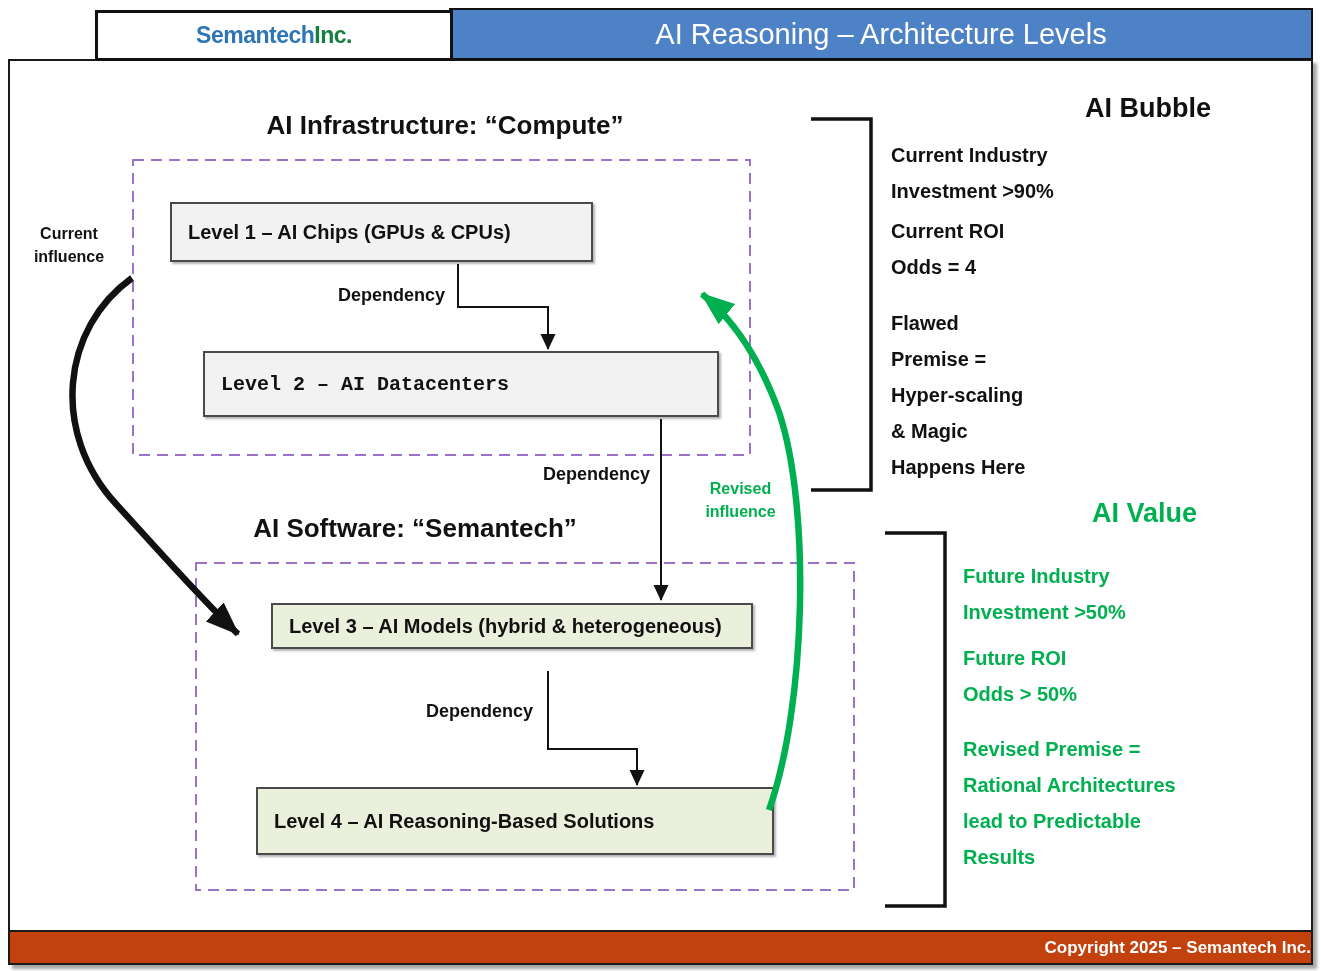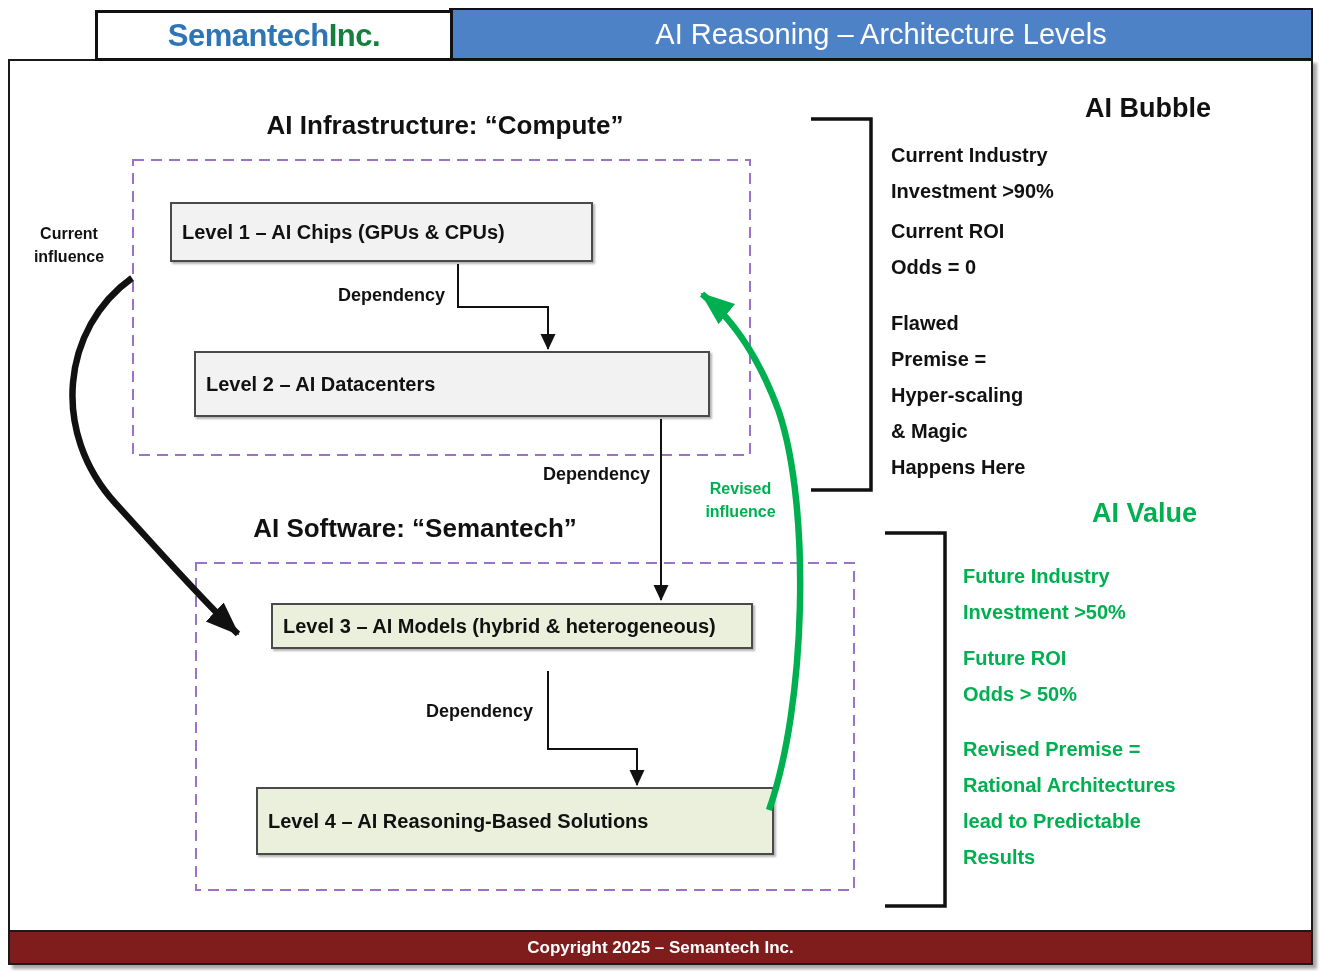--- a/index.html
+++ b/index.html
@@ -8,40 +8,40 @@
   .abs{position:absolute;}
   .pre{white-space:pre-line;}
 
   
   .page-border{left:8px;top:59px;width:1301px;height:902px;border:2px solid #1a1a1a;
                box-shadow:4px 4px 3px rgba(0,0,0,.35);background:#fff;z-index:0;}
 
   
   .hdr-white{left:95px;top:10px;width:352px;height:45px;background:#fff;border:3px solid #111;
              display:flex;align-items:center;justify-content:center;z-index:6;
-             font-size:31px;font-weight:bold;letter-spacing:-0.5px;text-align:right;}
+             font-size:23px;font-weight:bold;letter-spacing:-0.5px;text-align:right;}
   .brand-blue{color:#2E75B6;}
   .brand-black{color:#15803d;}
   .hdr-blue{left:449px;top:8px;width:860px;height:48px;background:#4E82C6;border:2px solid #111;
             display:flex;align-items:center;justify-content:center;z-index:5;
             color:#fff;font-size:29px;font-weight:normal;}
 
   
   .sec-title{font-size:26px;font-weight:bold;color:#111;text-align:center;z-index:2;}
   .t-infra{left:240px;top:110px;width:410px;}
   .t-soft{left:225px;top:513px;width:380px;}
 
   
-  .lvl{border:2px solid #4a4a4a;display:flex;align-items:center;padding-left:10px;
+  .lvl{border:2px solid #4a4a4a;display:flex;align-items:center;padding-left:16px;
        font-size:20px;font-weight:bold;color:#111;z-index:2;
        box-shadow:2px 2px 2px rgba(0,0,0,.3);box-sizing:border-box;}
   .lvl-gray{background:#F2F2F2;}
   .lvl-green{background:#EAF0DC;}
   .lvl1{left:170px;top:202px;width:423px;height:60px;}
-  .lvl2{left:194px;top:351px;width:516px;height:66px;}
+  .lvl2{left:203px;top:351px;width:516px;height:66px;font-family:Liberation Mono, monospace;}
   .lvl3{left:271px;top:603px;width:482px;height:46px;}
   .lvl4{left:256px;top:787px;width:518px;height:68px;}
 
   
   .dep{font-size:18px;font-weight:bold;color:#111;text-align:right;z-index:2;}
   .dep1{left:330px;top:285px;width:115px;}
   .dep2{left:535px;top:464px;width:115px;}
   .dep3{left:418px;top:701px;width:115px;}
   .influence{font-size:16px;font-weight:bold;text-align:center;line-height:1.45;z-index:2;}
   .cur-inf{left:14px;top:222px;width:110px;color:#111;}
@@ -51,22 +51,22 @@
   .panel-head{font-size:27px;font-weight:bold;z-index:2;}
   .h-bubble{left:1085px;top:93px;width:170px;color:#111;}
   .h-value{left:1092px;top:498px;width:160px;color:#00B050;}
   .panel-text{font-size:20px;font-weight:bold;line-height:36px;z-index:2;}
   .bubble-txt{color:#111;left:891px;width:215px;}
   .value-txt{color:#00B050;left:963px;width:240px;}
   .b1{top:137px;} .b2{top:213px;} .b3{top:305px;}
   .v1{top:558px;} .v2{top:640px;} .v3{top:731px;}
 
   
-  .footer{left:8px;top:930px;width:1301px;height:31px;background:#7f1d1d;border:2px solid #1a1a1a;
-          display:flex;align-items:center;justify-content:center;z-index:4;
+  .footer{left:8px;top:930px;width:1301px;height:31px;background:#c2410c;border:2px solid #1a1a1a;
+          display:flex;align-items:center;justify-content:flex-end;z-index:4;
           color:#fff;font-size:17px;font-weight:bold;}
 
   
   .overlay{left:0;top:0;width:1321px;height:971px;z-index:3;pointer-events:none;}
 </style>
 </head>
 <body>
 
 <div class="abs page-border"></div>
 
@@ -99,21 +99,21 @@
 <div class="abs dep dep3">Dependency</div>
 <div class="abs influence cur-inf pre">Current
 influence</div>
 <div class="abs influence fut-inf pre">Revised
 influence</div>
 
 <div class="abs panel-head h-bubble">AI Bubble</div>
 <div class="abs panel-text bubble-txt b1 pre">Current Industry
 Investment &gt;90%</div>
 <div class="abs panel-text bubble-txt b2 pre">Current ROI
-Odds = 0</div>
+Odds = 4</div>
 <div class="abs panel-text bubble-txt b3 pre">Flawed
 Premise =
 Hyper-scaling
 &amp; Magic
 Happens Here</div>
 
 <div class="abs panel-head h-value">AI Value</div>
 <div class="abs panel-text value-txt v1 pre">Future Industry
 Investment &gt;50%</div>
 <div class="abs panel-text value-txt v2 pre">Future ROI

